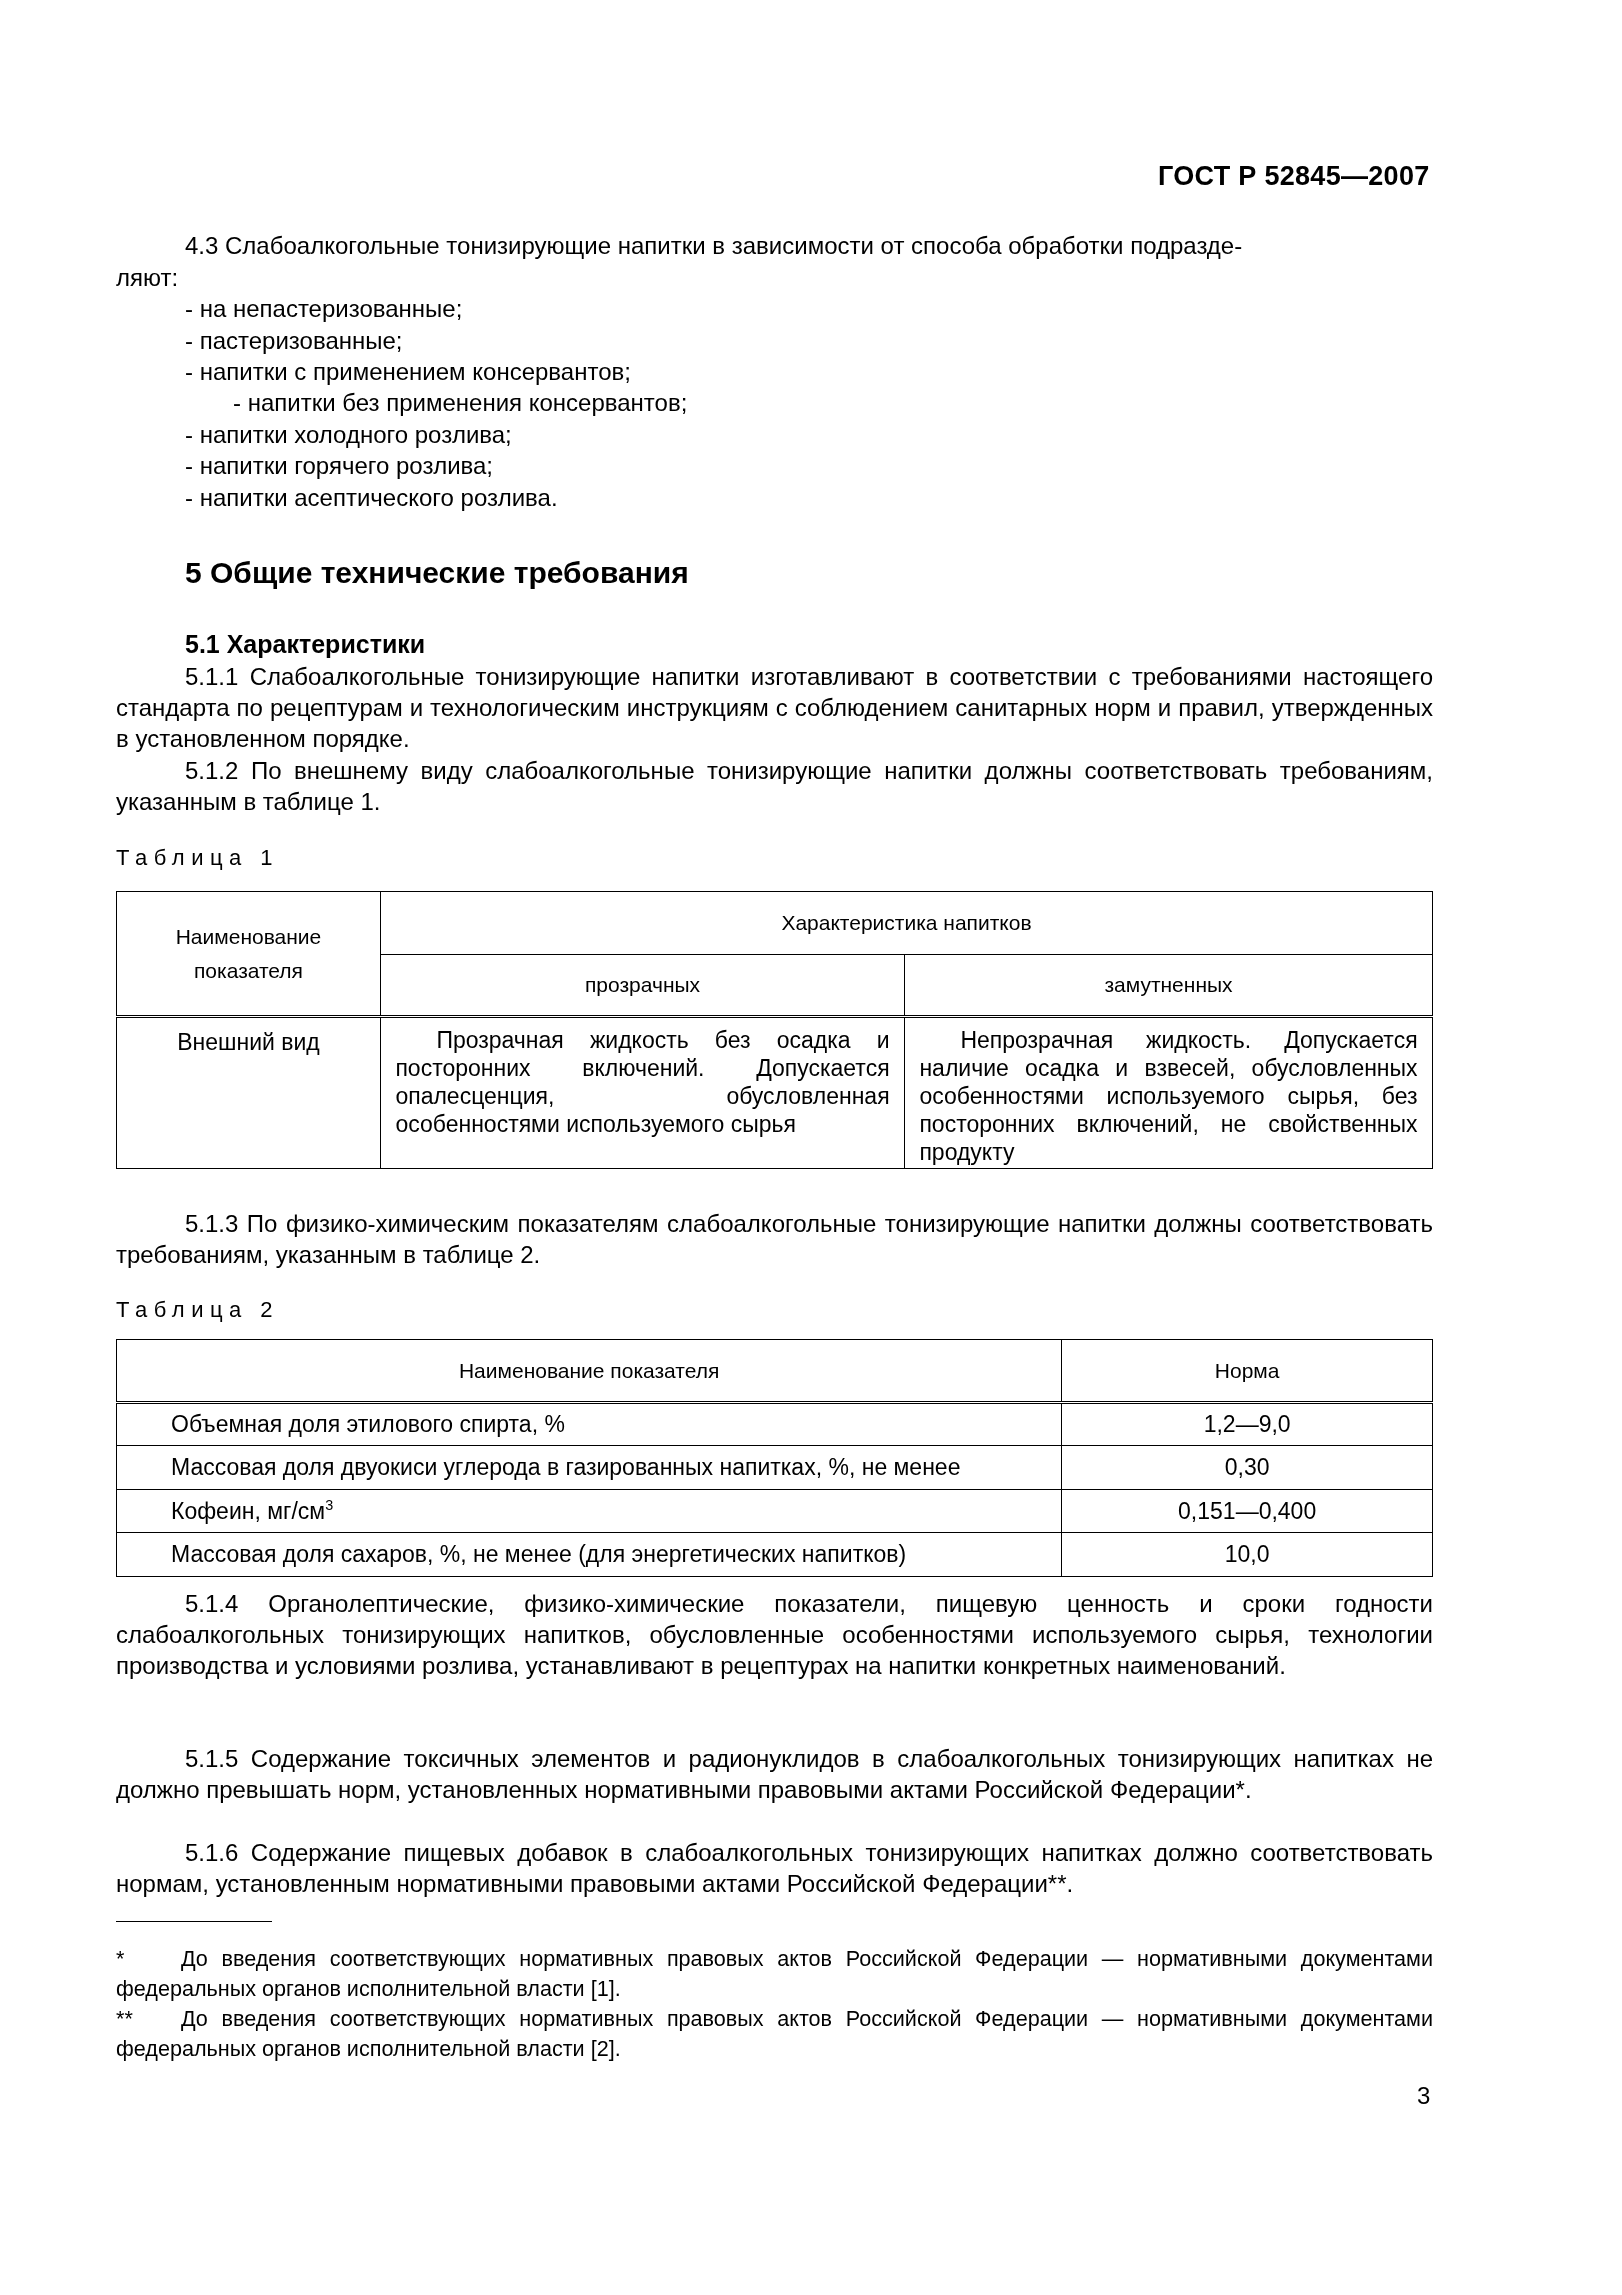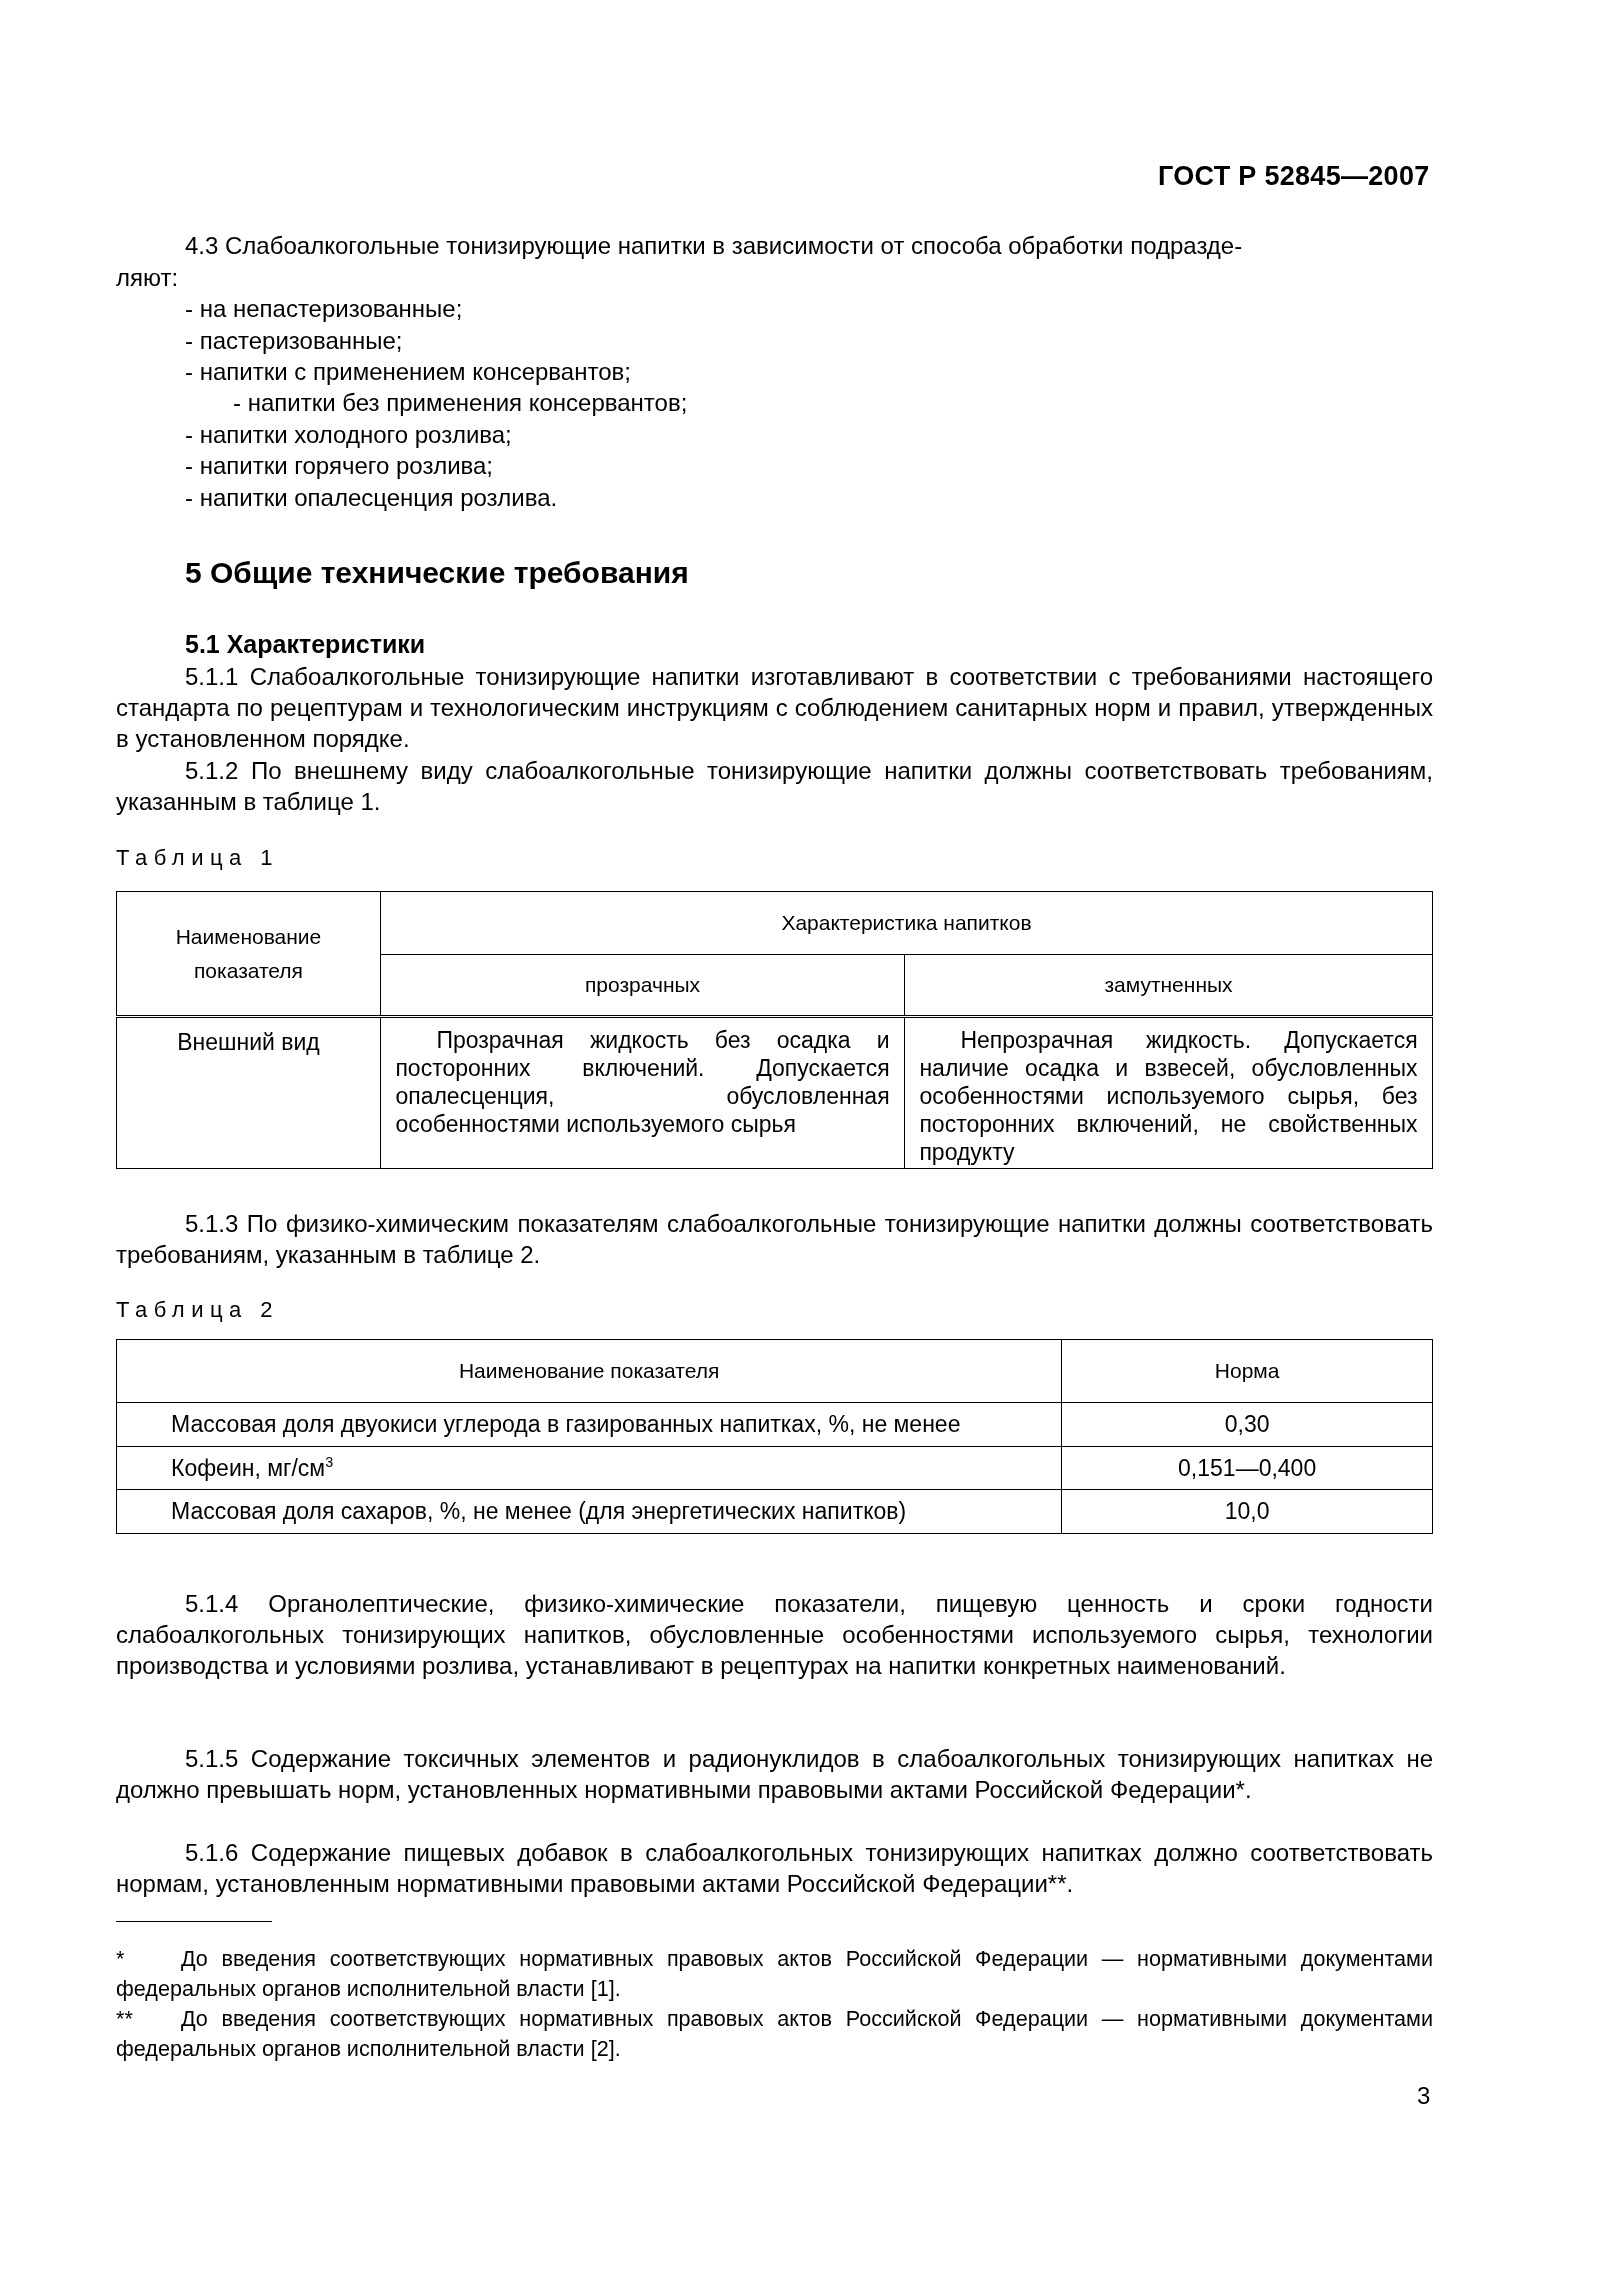--- a/index.html
+++ b/index.html
@@ -50,21 +50,21 @@
 <div class="abs para" style="top:230px;">
   <span class="indent"></span><span>4.3  Слабоалкогольные тонизирующие напитки в зависимости от способа обработки подразде-</span>
 </div>
 <div class="abs line" style="top:262px;">ляют:</div>
 <div class="abs list-item" style="top:293px;">- на непастеризованные;</div>
 <div class="abs list-item" style="top:325px;">- пастеризованные;</div>
 <div class="abs list-item" style="top:356px;">- напитки с применением консервантов;</div>
 <div class="abs list-item" style="top:387px;margin-left:48px;">- напитки без применения консервантов;</div>
 <div class="abs list-item" style="top:419px;">- напитки холодного розлива;</div>
 <div class="abs list-item" style="top:450px;">- напитки горячего розлива;</div>
-<div class="abs list-item" style="top:482px;">- напитки опалесценция розлива.</div>
+<div class="abs list-item" style="top:482px;">- напитки асептического розлива.</div>
 
 <div class="abs h1">5  Общие технические требования</div>
 <div class="abs h2">5.1  Характеристики</div>
 
 <div class="abs para" style="top:661px;">
   <span class="indent"></span><span>5.1.1 Слабоалкогольные тонизирующие напитки изготавливают в соответствии с требованиями настоящего стандарта по рецептурам и технологическим инструкциям с соблюдением санитарных норм и правил, утвержденных в установленном порядке.</span>
 </div>
 <div class="abs para" style="top:755px;">
   <span class="indent"></span><span>5.1.2  По внешнему виду слабоалкогольные тонизирующие напитки должны соответствовать требованиям, указанным в таблице 1.</span>
 </div>
@@ -101,20 +101,24 @@
 <table class="gost t2">
   <colgroup>
       <col style="width:946px">
       <col style="width:371px">
     </colgroup>
   <tbody>
       <tr style="height:63px;">
     <td class="center">Наименование показателя</td>
     <td class="center">Норма</td>
   </tr>
+  <tr style="height:43px;">
+    <td class="dbl-top name">Объемная доля этилового спирта, %</td>
+    <td class="dbl-top val">1,2—9,0</td>
+  </tr>
   <tr style="height:44px;">
     <td class="name">Массовая доля двуокиси углерода в газированных напитках, %, не менее</td>
     <td class="val">0,30</td>
   </tr>
   <tr style="height:43px;">
     <td class="name"><span>Кофеин, мг/см</span><sup>3</sup></td>
     <td class="val">0,151—0,400</td>
   </tr>
   <tr style="height:44px;">
     <td class="name">Массовая доля сахаров, %, не менее (для энергетических напитков)</td>

